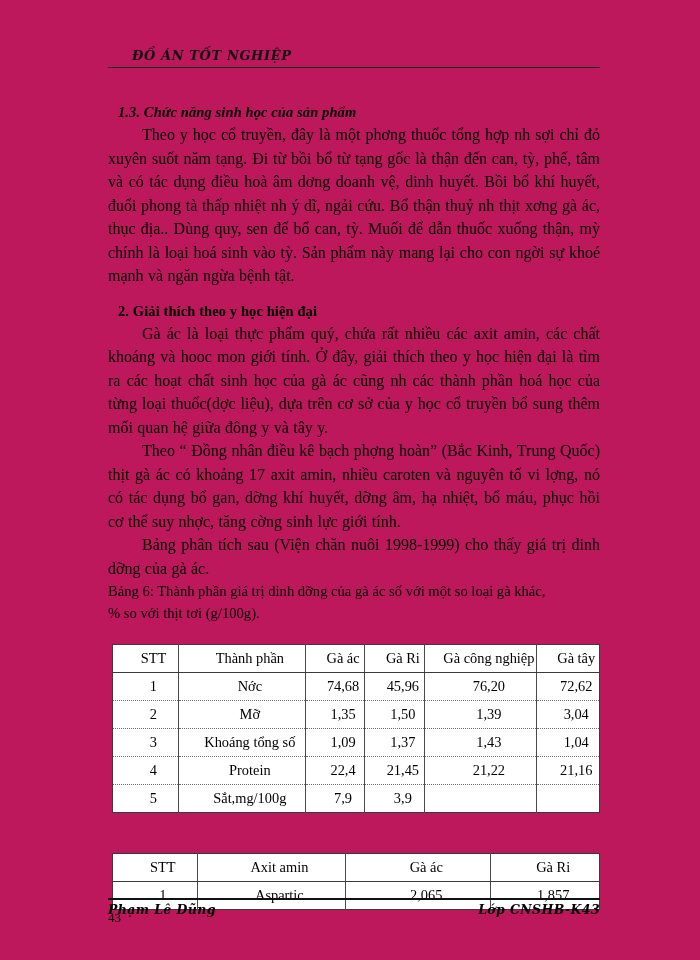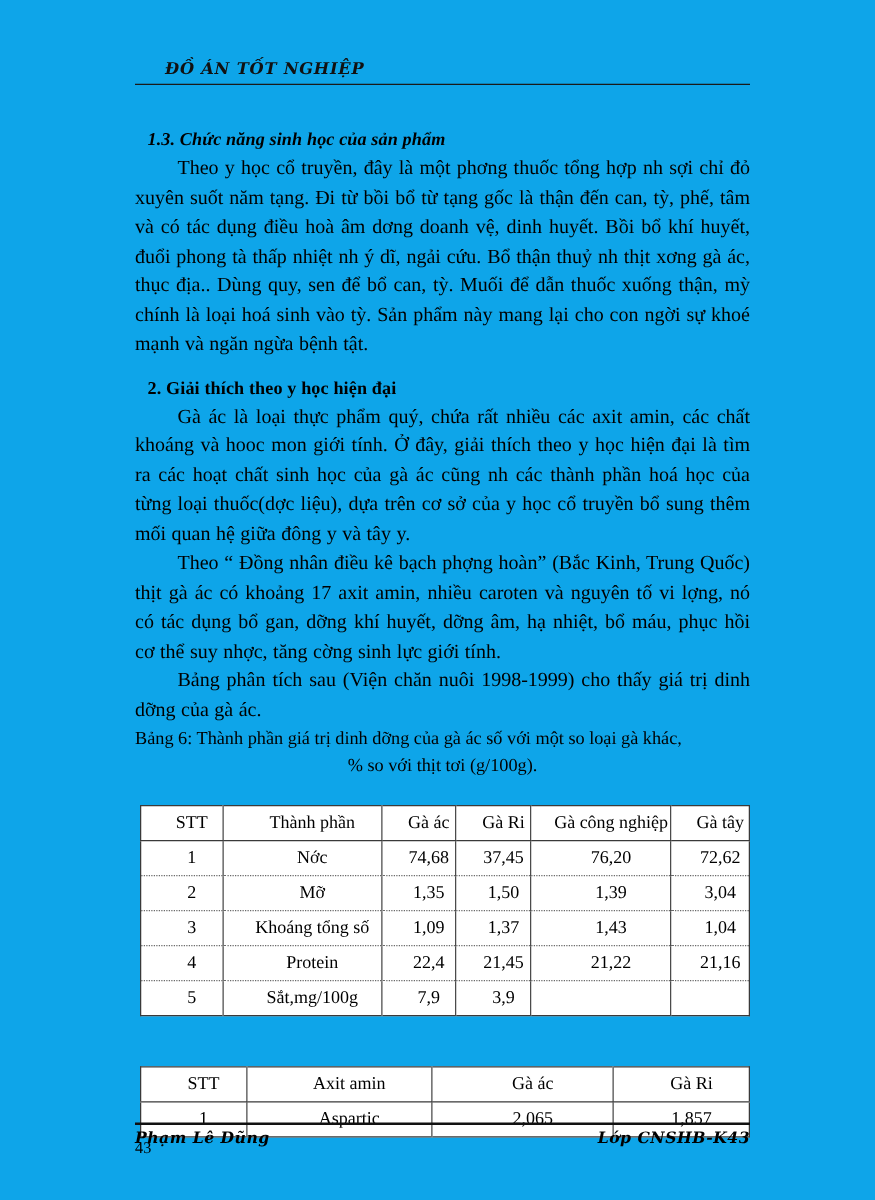--- a/index.html
+++ b/index.html
@@ -4,21 +4,21 @@
 <style>
   html, body {
     margin: 0;
     padding: 0;
     background: #8a8a8a;
   }
   .page {
     position: relative;
     width: 700px;
     height: 960px;
-    background: #0ea5e9;
+    background: #be185d;
     overflow: hidden;
     font-family: "Liberation Serif", "DejaVu Serif", serif;
     color: #000000;
     box-sizing: border-box;
   }
   
   .header-zone {
     position: absolute;
     left: 108px;
     top: 48px;
@@ -71,21 +71,20 @@
   .gap-lg { height: 20px; }
   .caption {
     font-size: 14.6px;
     line-height: 22px;
     text-align: left;
     margin: 0;
   }
   .caption-center {
     font-size: 14.6px;
     line-height: 22px;
-    text-align: center;
     margin: 0;
   }
   
   table.doc-table {
     border-collapse: collapse;
     table-layout: fixed;
     font-size: 14.4px;
     border: 1.4px solid #3a3a3a;
     background: #fff;
   }
@@ -196,21 +195,21 @@
             <td>Thành phần</td>
             <td>Gà ác</td>
             <td>Gà Ri</td>
             <td>Gà công nghiệp</td>
             <td class="edge-r">Gà tây</td>
           </tr>
           <tr>
             <td class="edge-l">1</td>
             <td>Nớc</td>
             <td>74,68</td>
-            <td>37,45</td>
+            <td>45,96</td>
             <td>76,20</td>
             <td class="edge-r">72,62</td>
           </tr>
           <tr>
             <td class="edge-l">2</td>
             <td>Mỡ</td>
             <td>1,35</td>
             <td>1,50</td>
             <td>1,39</td>
             <td class="edge-r">3,04</td>

